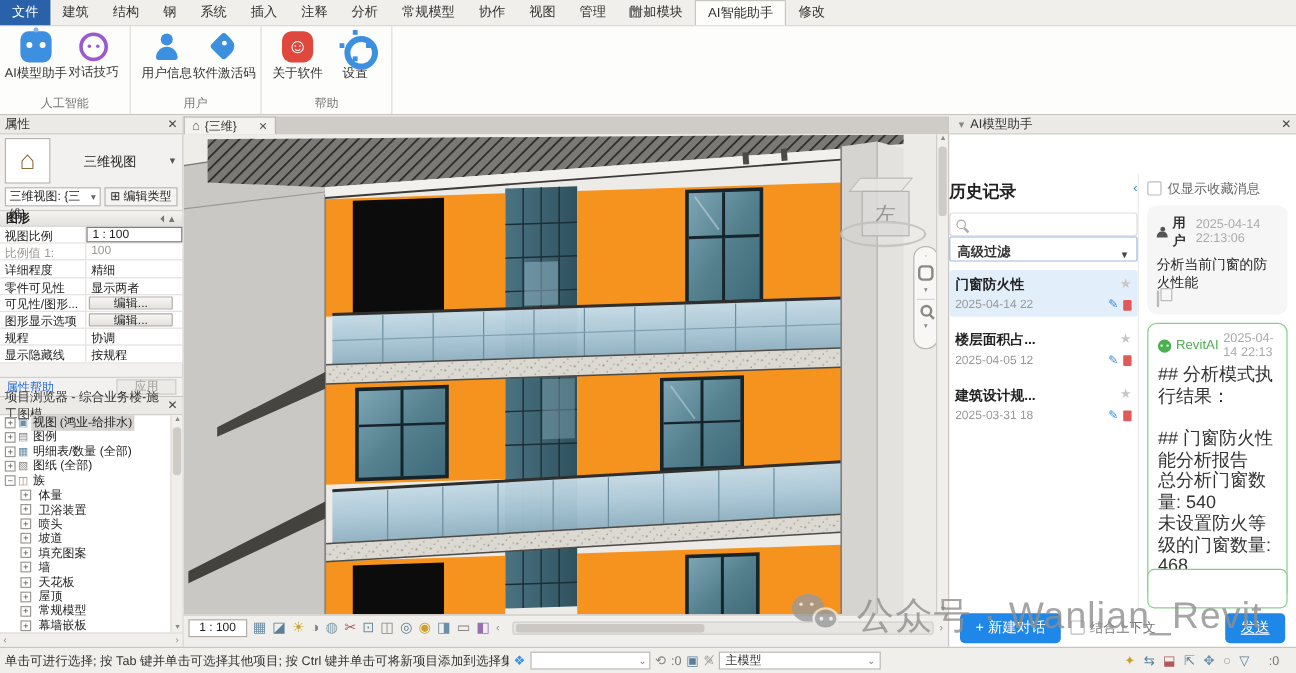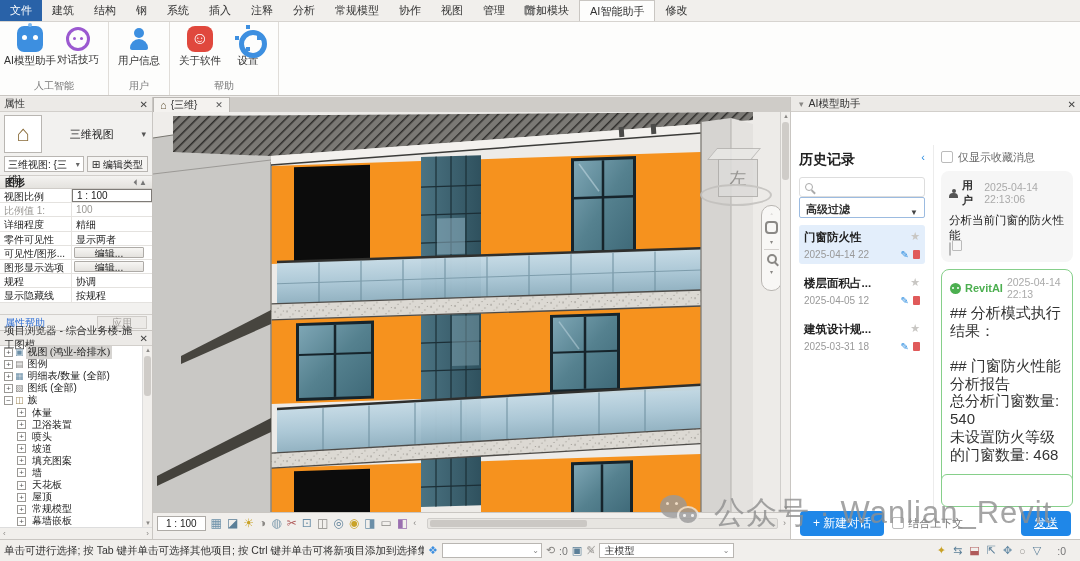--- a/index.html
+++ b/index.html
@@ -127,21 +127,21 @@
   
   .ai { position:absolute; left:790px; top:97px; width:290px; height:442px; background:#fff; border-left:1px solid #c9c6c2; }
   .ai .phead { padding-left:8px; }
   .ai .phead .pin { color:#8a8885; margin-right:5px; font-size:9px; }
   .moderow { height:32px; display:flex; align-items:center; padding:0 8px; gap:10px; border-bottom:1px solid #f0eeec; }
   .moderow .cm { color:#666; font-size:11px; }
   .moderow .refresh { color:#2b8ce0; font-weight:bold; font-size:13px; }
   .modebtn { font-size:12px; font-weight:bold; color:#333; padding:4px 10px; border-radius:3px; }
   .modebtn.on { background:#4caf50; color:#fff; }
   .aibody { position:absolute; top:48px; bottom:30px; left:0; right:0; display:flex; }
-  .hist { width:143px; border-right:1px solid #ececec; padding:6px 8px 0; }
+  .hist { width:158px; border-right:1px solid #ececec; padding:6px 0 0; }
   .hist h3 { font-size:14px; color:#222; display:flex; }
   .hist h3 .col { margin-left:auto; color:#2b8ce0; font-weight:normal; font-size:11px; }
   .searchbox { margin-top:8px; height:20px; border:1px solid #ddd; border-radius:3px; display:flex; align-items:center; padding:0 5px; }
   .mag { width:8px; height:8px; border:1.5px solid #aaa; border-radius:50%; position:relative; }
   .mag::after { content:""; position:absolute; right:-4px; bottom:-2px; width:5px; height:1.5px; background:#aaa; transform:rotate(45deg); }
   .filtersel { margin-top:0; height:21px; border:1px solid #9cbbe0; border-radius:2px; display:flex; align-items:flex-end;
     padding:0 6px; font-size:11px; font-weight:bold; color:#333; }
   .filtersel .dd { margin-left:auto; color:#444; font-size:8px; }
   .hitem { margin-top:7px; padding:5px 5px 4px; border-radius:3px; }
   .hitem.selected { background:#e3eefb; }
@@ -159,21 +159,21 @@
   .mhead .time { color:#aaa; font-size:10.5px; }
   .person { width:9px; height:9px; position:relative; flex:none; }
   .person::before { content:""; position:absolute; left:2.5px; top:0; width:4px; height:4px; border-radius:50%; background:#555; }
   .person::after { content:""; position:absolute; left:0; top:4.5px; width:9px; height:4.5px; border-radius:4px 4px 0 0; background:#555; }
   .msg-user .txt { font-size:11.5px; color:#222; margin-top:5px; }
   .copy { width:8px; height:9px; border:1px solid #bbb; border-radius:1px; position:relative; margin-top:6px; }
   .copy::before { content:""; position:absolute; left:2px; top:-3px; width:8px; height:9px; border:1px solid #bbb; border-radius:1px; background:#f6f6f6; }
   .msg-ai { border:1px solid #86cf8a; border-radius:8px; padding:6px 8px; margin-top:7px; height:232px; overflow:hidden; }
   .aibot { width:11px; height:11px; border-radius:50%; background:#4caf50; position:relative; flex:none; }
   .aibot::before { content:""; position:absolute; left:2px; top:4px; width:2px; height:2px; border-radius:50%; background:#fff; box-shadow:5px 0 0 #fff; }
-  .mhead .whog { font-weight:bold; color:#4caf50; }
+  .mhead .whog { font-weight:normal; color:#4caf50; }
   .msg-ai .body { white-space:pre-wrap; font-size:15px; line-height:1.18; color:#333; margin-top:4px; }
   .chatinput { position:absolute; left:7px; right:7px; bottom:2px; height:33px; border:1px solid #86cf8a; border-radius:6px; background:#fff; }
   .aifoot { position:absolute; left:0; bottom:3px; width:100%; height:26px; display:flex; align-items:center; padding:0 9px; gap:8px; }
   .bluebtn { background:#1f87e8; color:#fff; border-radius:4px; font-size:12px; padding:4px 13px; white-space:nowrap; }
   .ctxlbl { color:#777; font-size:11px; display:flex; align-items:center; gap:4px; }
   .sendbtn { margin-left:auto;text-decoration:underline; }
 
   
   .status { position:absolute; left:0; top:539px; width:1080px; height:22px; background:#f1efec;
     border-top:1px solid #c9c6c2; display:flex; align-items:center; padding:0 4px; gap:4px; font-size:10.5px; color:#333; }
@@ -235,20 +235,24 @@
           <span class="lbl">对话技巧</span>
         </div>
       </div>
       <div class="glabel">人工智能</div>
     </div>
     <div class="rgroup">
       <div class="rbtns">
         <div class="rbtn">
           <span class="ric user-icon"></span>
           <span class="lbl">用户信息</span>
+        </div>
+        <div class="rbtn">
+          <span class="ric license-tag-icon"></span>
+          <span class="lbl">软件激活码</span>
         </div>
       </div>
       <div class="glabel">用户</div>
     </div>
     <div class="rgroup">
       <div class="rbtns">
         <div class="rbtn">
           <span class="ric about-icon"></span>
           <span class="lbl">关于软件</span>
         </div>

